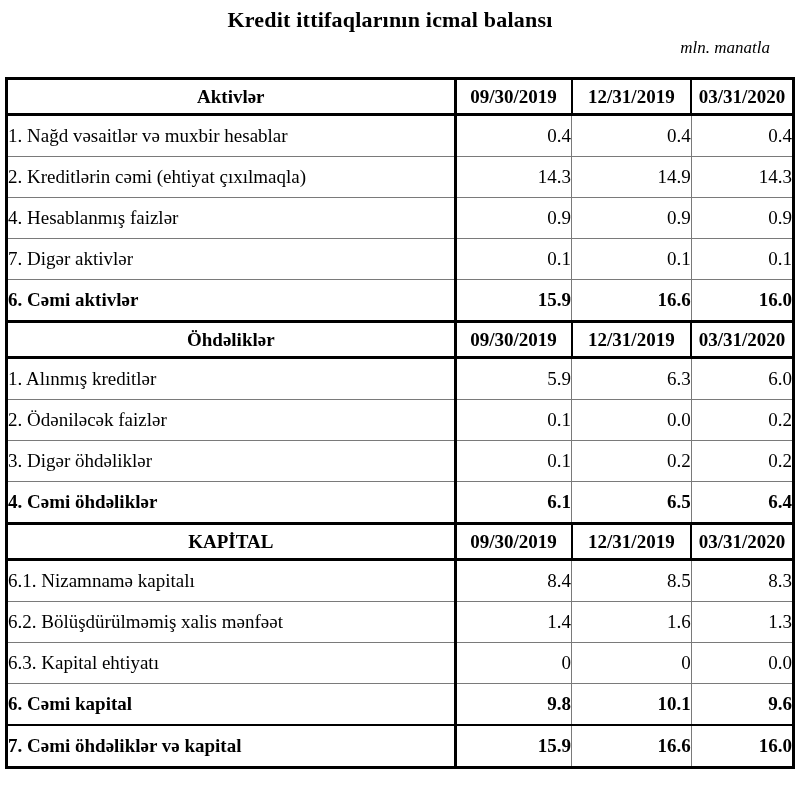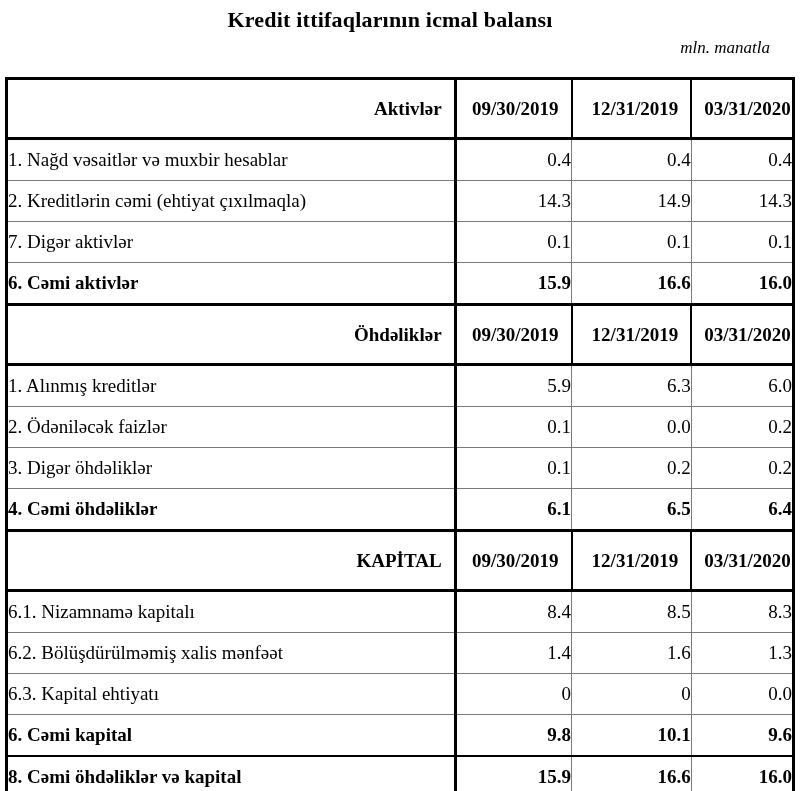--- a/index.html
+++ b/index.html
@@ -51,22 +51,22 @@
     vertical-align: middle;
   }
   
   tr.section-header-row th {
     border-top: 3px solid #000;
     border-bottom: 3px solid #000;
     border-left: 2px solid #000;
     font-weight: bold;
     font-size: 19px;
     height: 33px;
-    text-align: right;
-    padding: 12px;
+    text-align: center;
+    padding: 0;
   }
   tr.section-header-row th.label-cell {
     border-left: none;
     border-right: 3px solid #000;
   }
   
   td {
     border: 1px solid #7a7a7a;
     font-size: 19px;
     height: 40px;
@@ -109,20 +109,26 @@
           <td class="value-cell">0.4</td>
           <td class="value-cell">0.4</td>
         </tr>
         <tr>
           <td class="label-cell">2. Kreditlərin cəmi (ehtiyat çıxılmaqla)</td>
           <td class="value-cell">14.3</td>
           <td class="value-cell">14.9</td>
           <td class="value-cell">14.3</td>
         </tr>
         <tr>
+          <td class="label-cell">4. Hesablanmış faizlər</td>
+          <td class="value-cell">0.9</td>
+          <td class="value-cell">0.9</td>
+          <td class="value-cell">0.9</td>
+        </tr>
+        <tr>
           <td class="label-cell">7. Digər aktivlər</td>
           <td class="value-cell">0.1</td>
           <td class="value-cell">0.1</td>
           <td class="value-cell">0.1</td>
         </tr>
         <tr class="bold-row">
           <td class="label-cell">6. Cəmi aktivlər</td>
           <td class="value-cell">15.9</td>
           <td class="value-cell">16.6</td>
           <td class="value-cell">16.0</td>
@@ -181,20 +187,20 @@
           <td class="value-cell">0</td>
           <td class="value-cell">0.0</td>
         </tr>
         <tr class="bold-row">
           <td class="label-cell">6. Cəmi kapital</td>
           <td class="value-cell">9.8</td>
           <td class="value-cell">10.1</td>
           <td class="value-cell">9.6</td>
         </tr>
         <tr class="bold-row final-row">
-          <td class="label-cell">8. Cəmi öhdəliklər və kapital</td>
+          <td class="label-cell">7. Cəmi öhdəliklər və kapital</td>
           <td class="value-cell">15.9</td>
           <td class="value-cell">16.6</td>
           <td class="value-cell">16.0</td>
         </tr>
       </tbody>
   </table>
 </div>
 
 </body></html>

